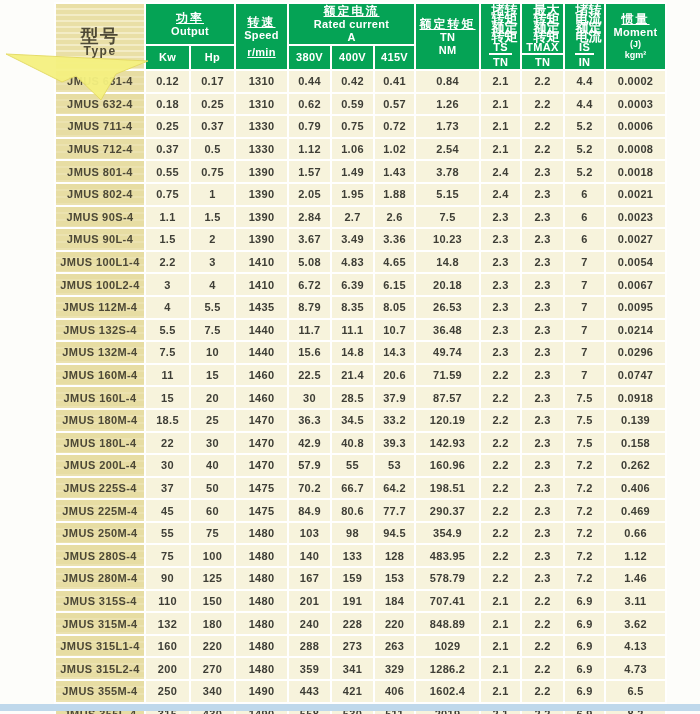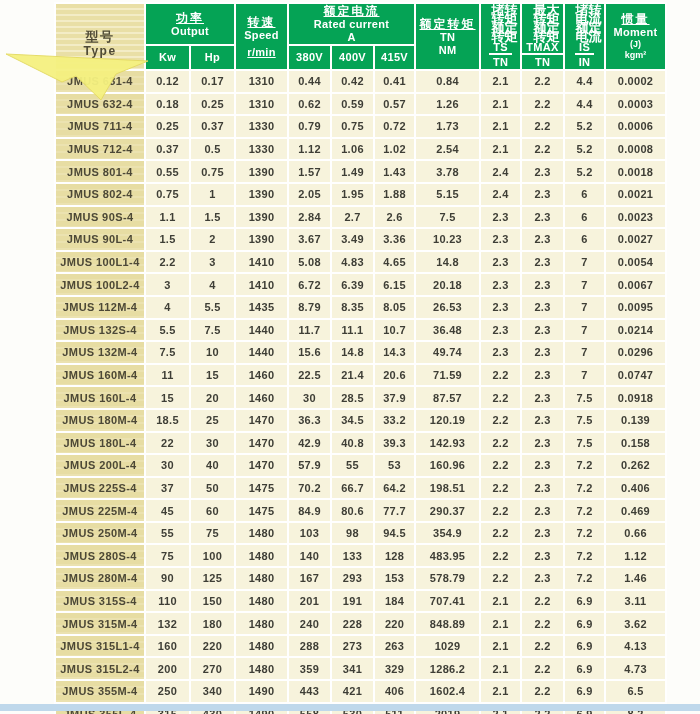--- a/index.html
+++ b/index.html
@@ -25,21 +25,21 @@
     color:#ffffff;
     font-size:11px; line-height:13px; letter-spacing:0.3px;
   }
   .th-green .cn { font-size:12px; line-height:14px; letter-spacing:2px;text-decoration:underline; }
   .th-green .cn-sm { font-size:13px; line-height:9px; letter-spacing:0; font-weight:bold;padding-left:8px; }
   .th-type {
     background:repeating-linear-gradient(180deg,#e9dfa6 0px,#e9dfa6 4px,#f3ecc6 4px,#f3ecc6 6px);
     color:#4f4a36;
     font-size:12px; line-height:15px; letter-spacing:1.5px;
   }
-  .th-type .cn { font-size:13px;margin-top:14px; }
+  .th-type .cn { font-size:18px;margin-top:14px; }
   tr.h1 th { height:26px; }
   tr.h2 th { height:23px; }
   .stack { display:flex; flex-direction:column; justify-content:center; align-items:center; height:100%; }
   .gap-top { margin-top:4px;text-decoration:underline; }
   .fr-top { display:inline-block; border-bottom:2px solid #ffffff; padding:0 4px 0px; line-height:12px; }
   .fr-bot { display:inline-block; line-height:12px; margin-top:1px; }
   .unit-sub { font-size:9px; line-height:11px; letter-spacing:0; }
 
   
   td { height:20.6px; text-align:center; vertical-align:middle; padding:0; }
@@ -463,21 +463,21 @@
           <td class="num-cell">2.3</td>
           <td class="num-cell">7.2</td>
           <td class="num-cell">1.12</td>
         </tr>
         <tr>
           <td class="type-cell">JMUS 280M-4</td>
           <td class="num-cell">90</td>
           <td class="num-cell">125</td>
           <td class="num-cell">1480</td>
           <td class="num-cell">167</td>
-          <td class="num-cell">293</td>
+          <td class="num-cell">159</td>
           <td class="num-cell">153</td>
           <td class="num-cell">578.79</td>
           <td class="num-cell">2.2</td>
           <td class="num-cell">2.3</td>
           <td class="num-cell">7.2</td>
           <td class="num-cell">1.46</td>
         </tr>
         <tr>
           <td class="type-cell">JMUS 315S-4</td>
           <td class="num-cell">110</td>

